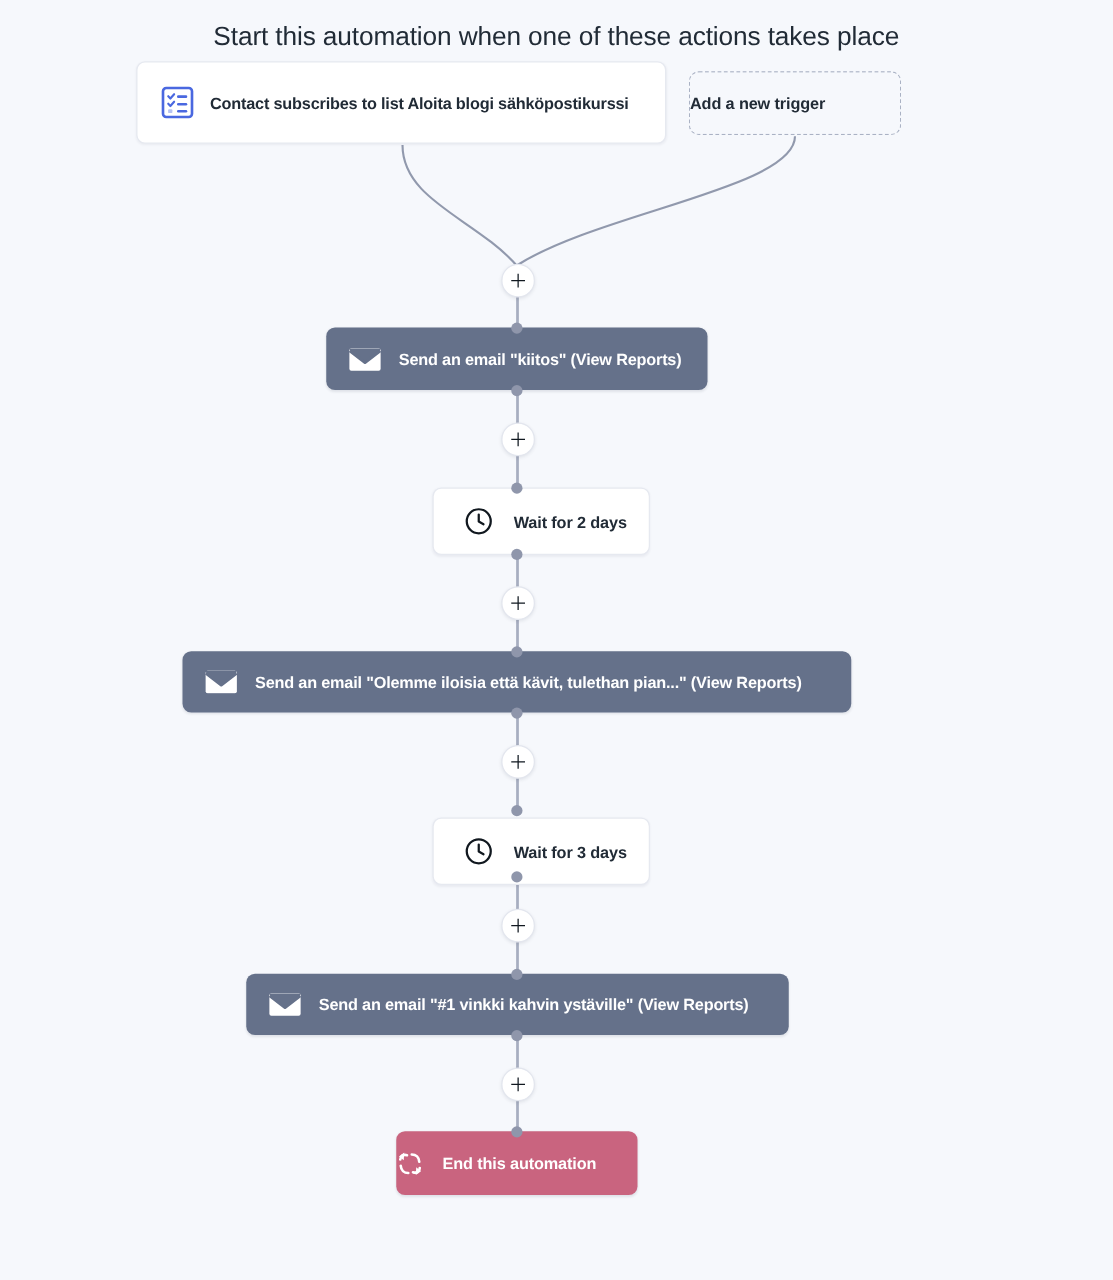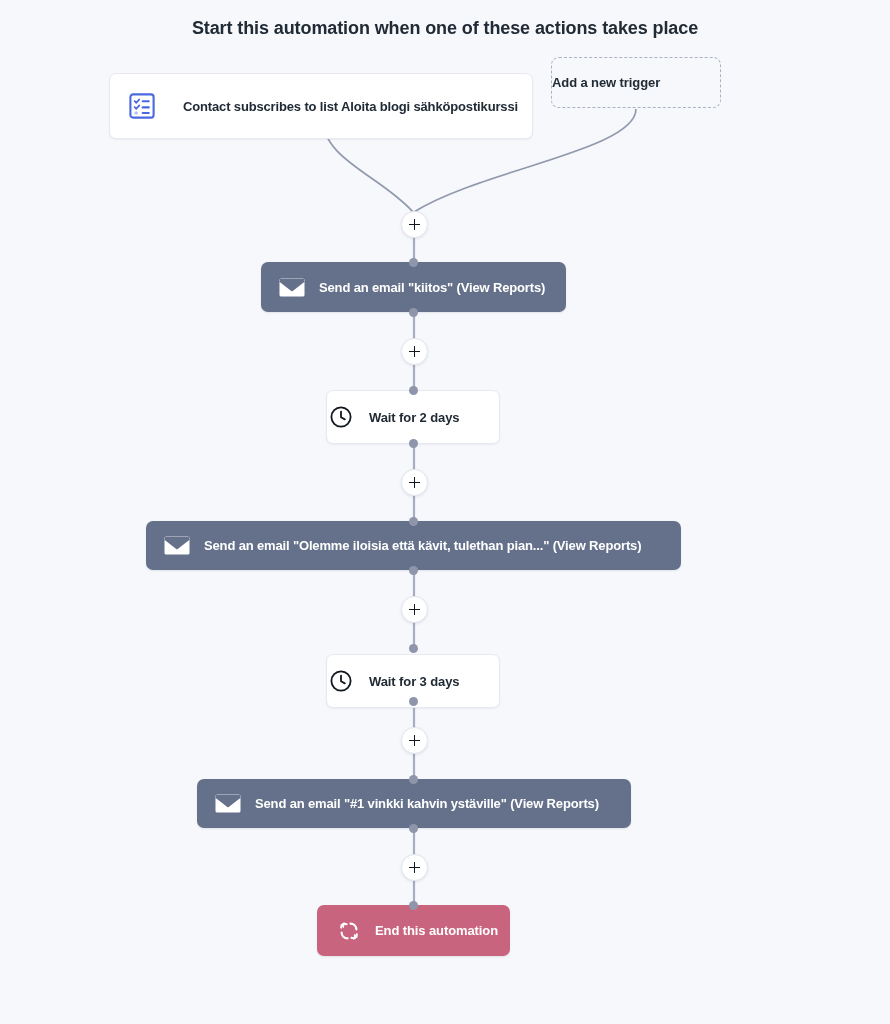--- a/index.html
+++ b/index.html
@@ -33,22 +33,22 @@
     z-index: 1;
   }
 
   
   .page-title {
     position: absolute;
     left: 0;
     top: 18px;
     width: 890px;
     text-align: center;
-    font-size: 18px;
-    font-weight: bold;
+    font-size: 21px;
+    font-weight: normal;
     letter-spacing: -0.1px;
     color: #212b36;
     z-index: 4;
   }
 
   
   .node {
     position: absolute;
     z-index: 3;
     box-sizing: border-box;
@@ -60,22 +60,21 @@
   .trigger-card {
     left: 109px;
     top: 49px;
     width: 424px;
     height: 66px;
     background: #ffffff;
     border: 1px solid #e6e9f0;
     border-radius: 7px;
     box-shadow: 0 1px 2px rgba(30, 40, 60, 0.06);
     padding-left: 18px;
-    gap: 27px;
-    margin-top: 24px;
+    gap: 12px;
   }
   .trigger-card .label {
     font-size: 13px;
     font-weight: bold;
     color: #212b36;
     letter-spacing: -0.15px;
     white-space: nowrap;
   }
 
   
@@ -128,23 +127,24 @@
   }
 
   
   .wait-node {
     width: 174px;
     height: 54px;
     background: #ffffff;
     border: 1px solid #e6e9f0;
     border-radius: 7px;
     box-shadow: 0 1px 2px rgba(30, 40, 60, 0.06);
-    padding-left: 2px;
+    padding-left: 24px;
     gap: 16px;
     cursor: pointer;
+    margin-left: 20px;
   }
   .wait-node .label {
     font-size: 13px;
     font-weight: bold;
     color: #212b36;
     letter-spacing: -0.1px;
   }
   .clock-icon {
     width: 24px;
     height: 24px;
@@ -153,21 +153,20 @@
   }
 
   
   .end-node {
     left: 317px;
     top: 905px;
     width: 193px;
     height: 51px;
     background: #c9647f;
     border-radius: 7px;
-    padding-left: 21px;
     gap: 15px;
     box-shadow: 0 1px 2px rgba(30, 40, 60, 0.10);
     cursor: pointer;
   }
   .end-node .label {
     font-size: 13px;
     font-weight: bold;
     color: #ffffff;
     letter-spacing: -0.1px;
   }

